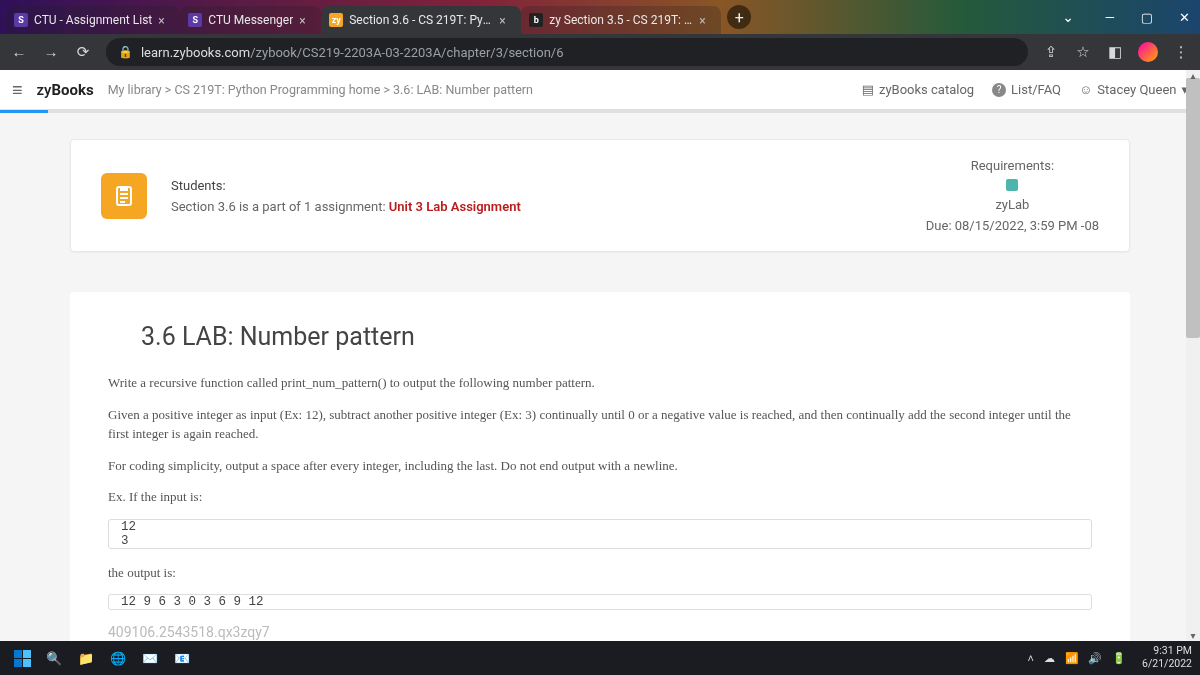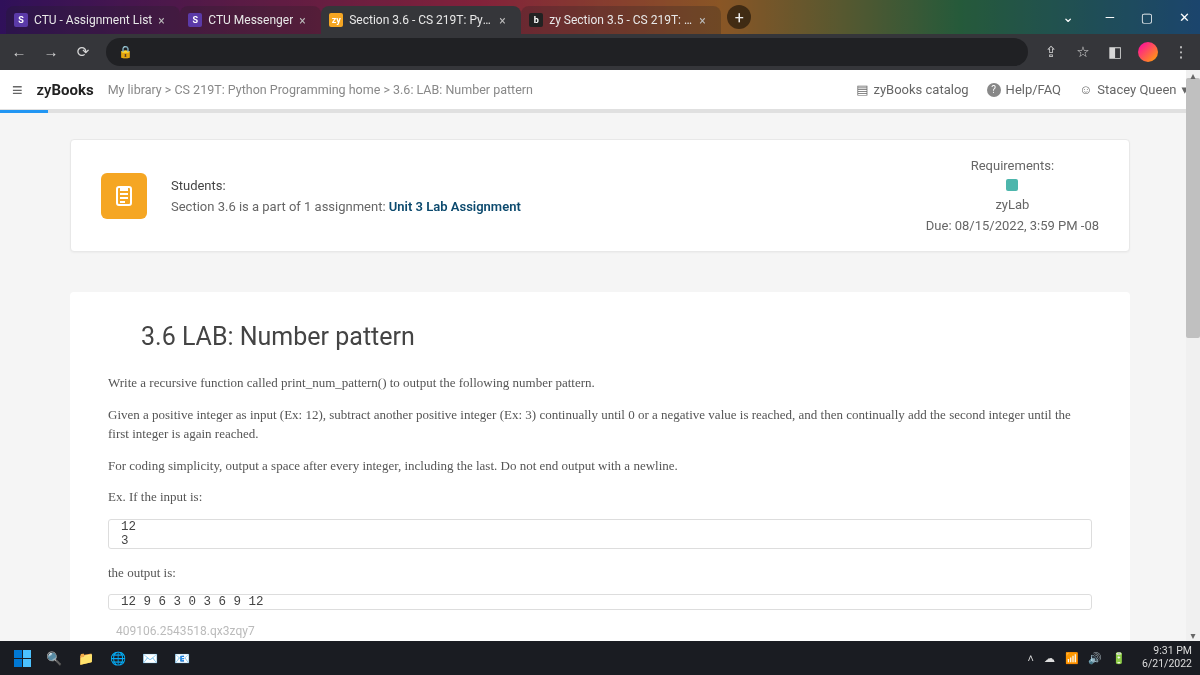--- a/index.html
+++ b/index.html
@@ -42,31 +42,31 @@
 
 .progress-thin { height: 3px; background: #e0e0e0; }
 .progress-thin .fill { height: 100%; width: 4%; background: #2196f3; }
 
 
 .content { padding: 26px 70px 0 70px; }
 .info-card { background: #fff; border: 1px solid #e8e8e8; border-radius: 4px; display: flex; align-items: center; padding: 18px 30px; gap: 24px; box-shadow: 0 1px 2px rgba(0,0,0,0.04); margin-bottom: 40px; }
 .info-card .badge-ic { width: 46px; height: 46px; border-radius: 6px; background: #f5a623; display: flex; align-items: center; justify-content: center; color: #fff; }
 .info-card .left-text .students { font-size: 13px; color: #444; margin-bottom: 6px; }
 .info-card .left-text .line2 { font-size: 13px; color: #666; }
-.info-card .left-text .line2 b { color: #0c4a6e; font-weight: 600; }
+.info-card .left-text .line2 b { color: #b91c1c; font-weight: 600; }
 .info-card .right-text { margin-left: auto; font-size: 13px; color: #666; }
 .info-card .right-text .req { margin-bottom: 6px; display: flex; align-items: center; gap: 6px; flex-direction: column; }
 .info-card .right-text .chip { width: 12px; height: 12px; background: #4db6ac; border-radius: 2px; }
 
 
 .lab { background: #fff; border-radius: 4px; padding: 30px 38px 20px 38px; }
 .lab h1 { font-size: 25px; font-weight: 400; color: #444; margin-bottom: 22px; margin-left: 33px; }
 .lab p { font-size: 13px; color: #555; margin-bottom: 12px; line-height: 1.5; font-family: Liberation Serif, serif; }
 .codebox { border: 1px solid #ddd; border-radius: 3px; padding: 0 12px; font-family: "Courier New", monospace; font-size: 12.5px; color: #444; margin-bottom: 14px; white-space: pre; }
-.activity-id { font-size: 12px; color: #bbb; margin-bottom: 10px; margin-left: 8px; }
+.activity-id { font-size: 14px; color: #bbb; margin-bottom: 10px; }
 .lab-activity { display: flex; align-items: stretch; border: 1px solid #e0e0e0; border-radius: 3px; height: 44px; }
 .lab-activity .accent { width: 4px; background: #f5a623; }
 .lab-activity .label-box { background: #fafafa; border-right: 1px solid #e0e0e0; display: flex; flex-direction: column; justify-content: center; padding: 0 12px; font-size: 9px; font-weight: 600; color: #666; }
 .lab-activity .title2 { flex: 1; display: flex; align-items: center; padding-left: 14px; font-size: 13.5px; color: #555; }
 .lab-activity .score { display: flex; align-items: center; padding: 0 14px; font-size: 13px; color: #555; gap: 8px; }
 .lab-activity .scorebox { width: 20px; height: 20px; border: 1px solid #ccc; border-radius: 2px; }
 
 
 .taskbar { position: absolute; bottom: 0; left: 0; right: 0; height: 34px; background: #1a1c22; display: flex; align-items: center; padding: 0 8px; }
 .taskbar .tico { width: 28px; height: 28px; display: flex; align-items: center; justify-content: center; color: #eee; font-size: 13px; margin-right: 4px; cursor: pointer; }
@@ -119,20 +119,23 @@
     <span>✕</span>
   </div>
 </div>
 
 <div class="toolbar">
   <span class="ic">←</span>
   <span class="ic">→</span>
   <span class="ic">⟳</span>
   <div class="urlbar">
     <span class="lock">🔒</span>
+    <span class="url-text">
+      <span>learn.zybooks.com</span><span class="dim">/zybook/CS219-2203A-03-2203A/chapter/3/section/6</span>
+    </span>
   </div>
   <div class="right-ics">
     <span class="ic">⇪</span>
     <span class="ic">☆</span>
     <span class="ic">◧</span>
     <span class="avatar-circ"></span>
     <span class="ic">⋮</span>
   </div>
 </div>
 
@@ -142,21 +145,21 @@
     <span class="zy">zy</span><span class="books">Books</span>
   </span>
   <span class="breadcrumb">My library &gt; CS 219T: Python Programming home &gt; 3.6: LAB: Number pattern</span>
   <div class="right">
     <div class="item">
       <span>▤</span>
       <span>zyBooks catalog</span>
     </div>
     <div class="item">
       <span class="qmark">?</span>
-      <span>Help/FAQ</span>
+      <span>List/FAQ</span>
     </div>
     <div class="item">
       <span>☺</span>
       <span>Stacey Queen</span>
       <span>▾</span>
     </div>
   </div>
 </div>
 <div class="progress-thin">
     <div class="fill"></div>

